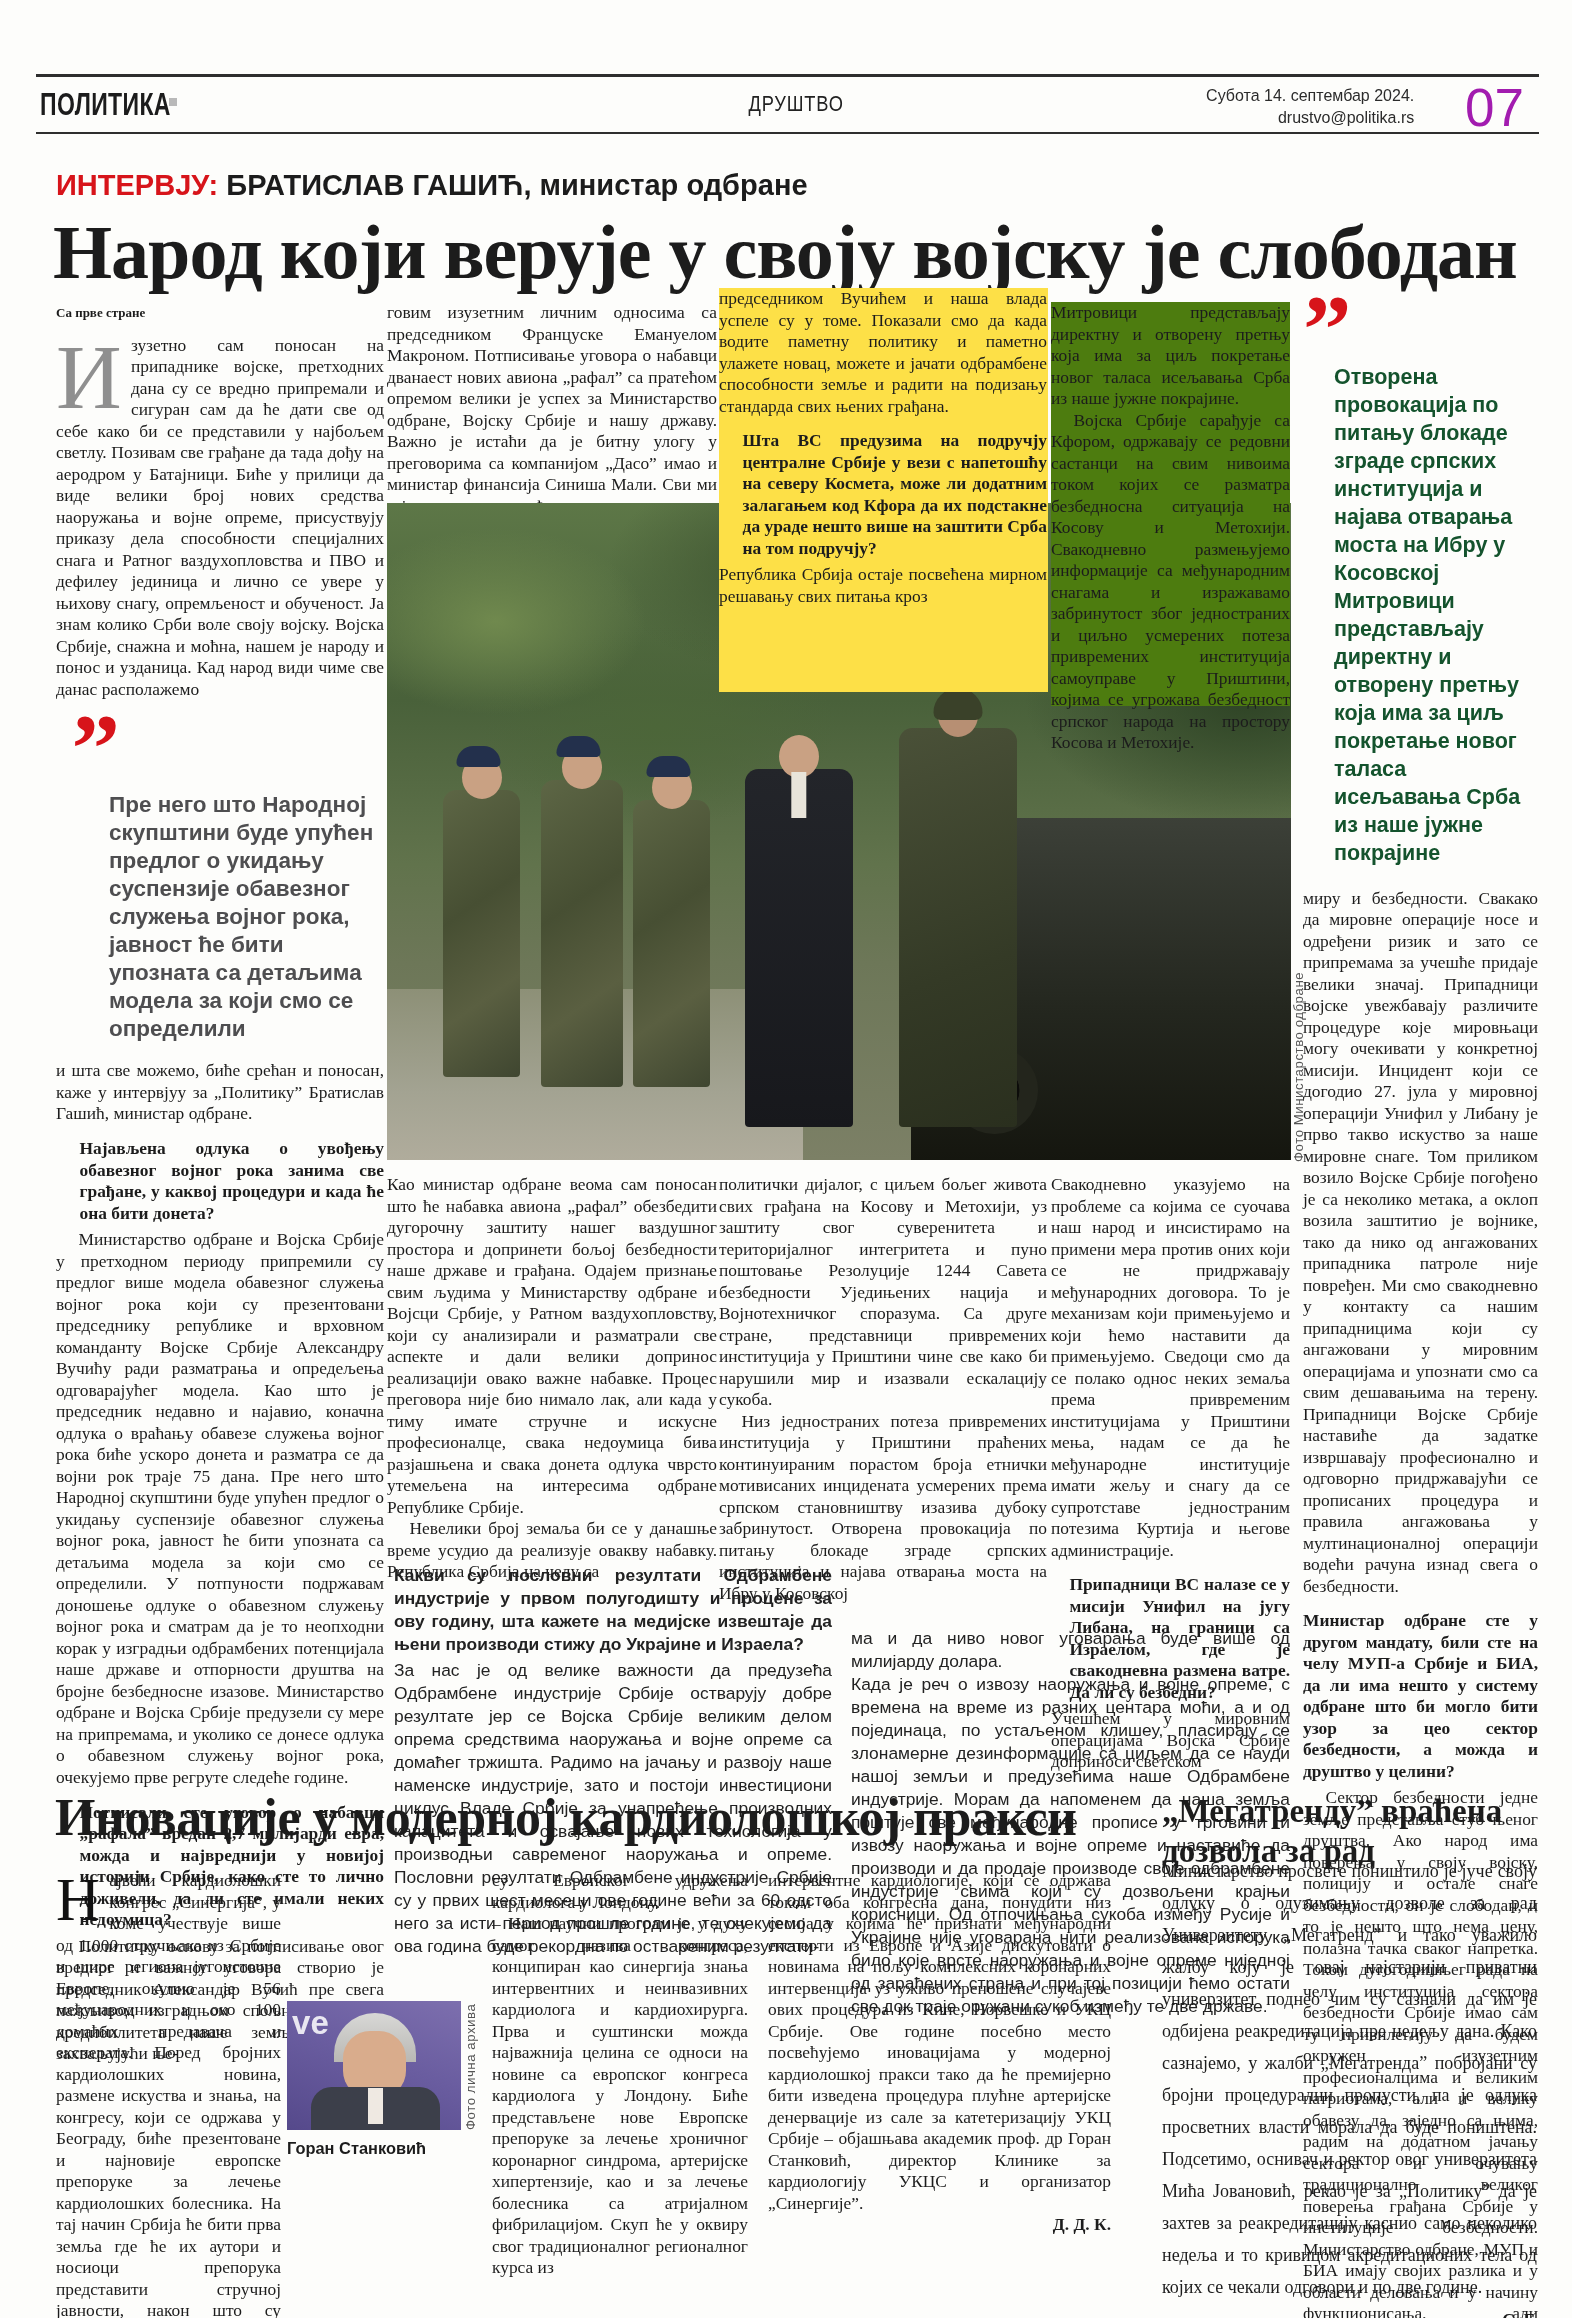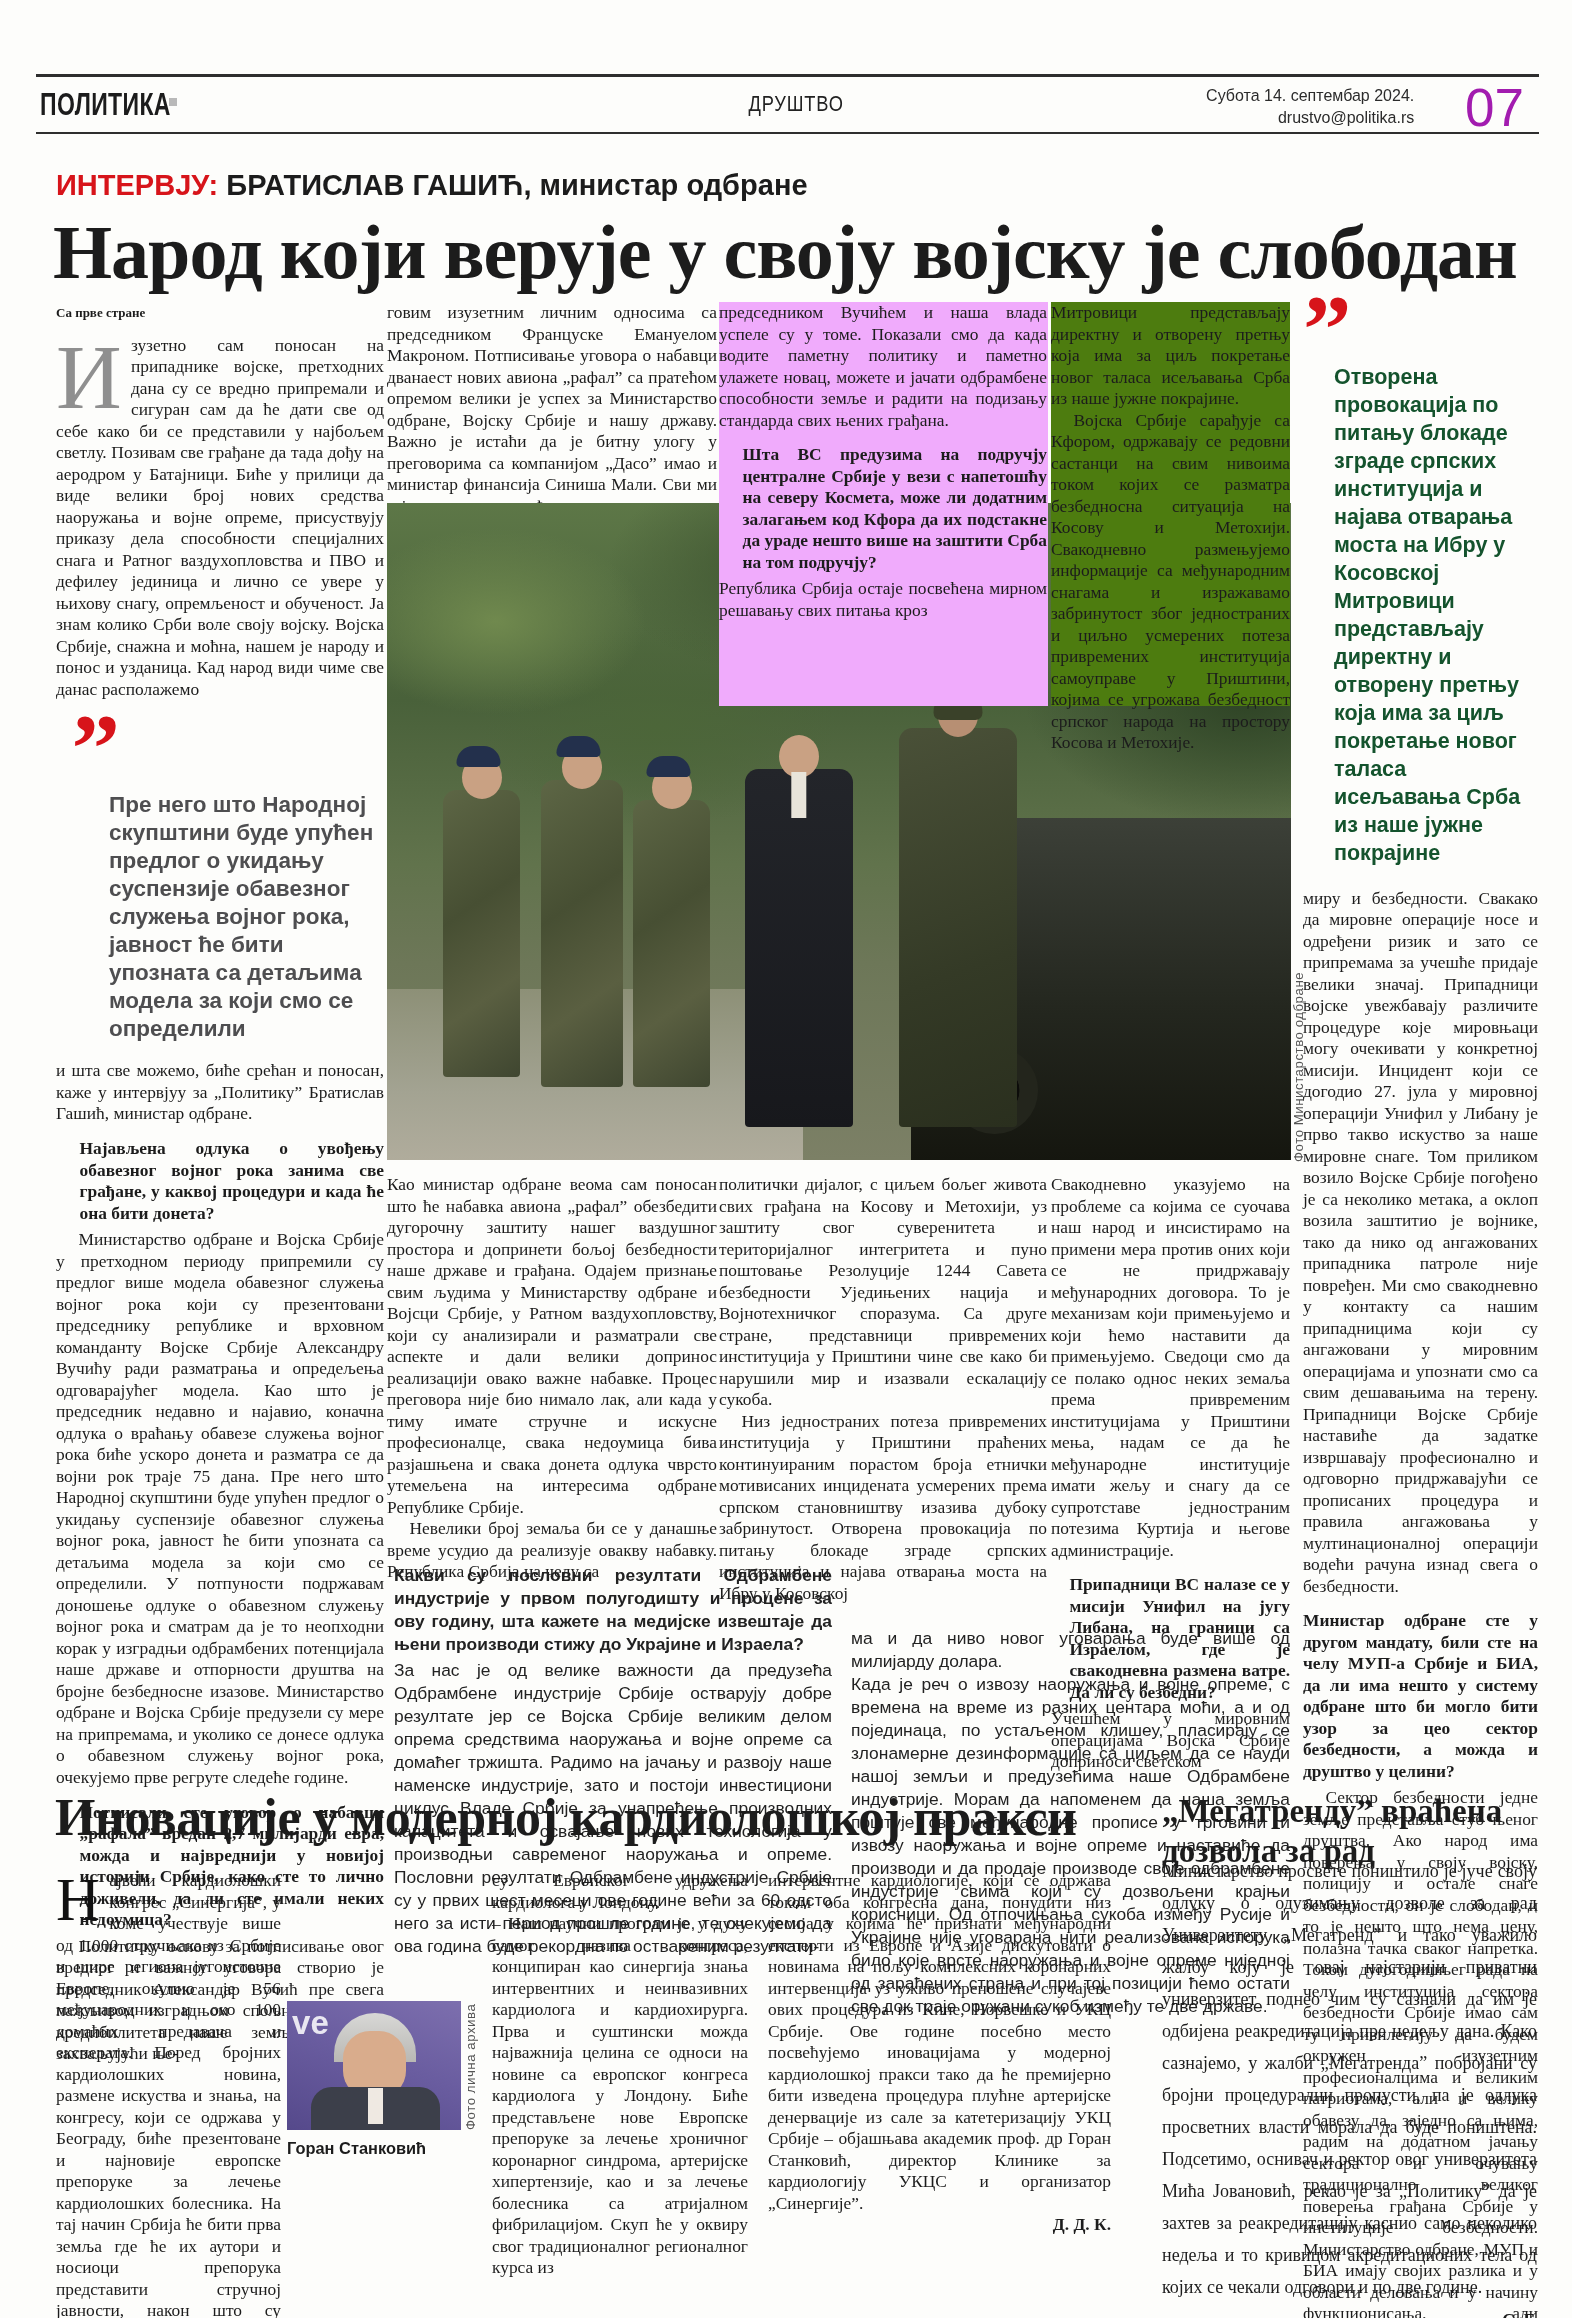--- a/index.html
+++ b/index.html
@@ -142,21 +142,21 @@
         <span class="head"></span>
         <span class="shirt"></span>
       </div>
     <div class="fig combat" style="left:512px;top:225px;width:118px;height:399px;">
         <span class="head" style="background:#b78f73;"></span>
         <span class="helmet"></span>
       </div>
   </div>
   <div class="abs vcredit" style="left:1291px;top:845px;height:317px;">Фото Министарство одбране</div>
 
-  <div class="col" style="left:719px;top:302px;width:328px;height:404px;background:#f0abfc;padding-right:1px;">
+  <div class="col" style="left:719px;top:288px;width:328px;height:404px;background:#fde047;padding-right:1px;">
     <p>председником Вучићем и наша влада успеле су у томе. Показали смо да када водите паметну политику и паметно улажете новац, можете и јачати одбрамбене способности земље и радити на подизању стандарда свих њених грађана.</p>
     <p class="qpara">Шта ВС предузима на подручју централне Србије у вези с напетошћу на северу Космета, може ли додатним залагањем код Кфора да их подстакне да ураде нешто више на заштити Срба на том подручју?</p>
     <p style="text-indent:0;">Република Србија остаје посвећена мирном решавању свих питања кроз</p>
   </div>
   <div class="col" style="left:1051px;top:302px;width:239px;height:404px;background:#4d7c0f;">
     <p>Митровици представљају директну и отворену претњу која има за циљ покретање новог таласа исељавања Срба из наше јужне покрајине.</p>
     <p>Војска Србије сарађује са Кфором, одржавају се редовни састанци на свим нивоима током којих се разматра безбедносна ситуација на Косову и Метохији. Свакодневно размењујемо информације са међународним снагама и изражавамо забринутост због једностраних и циљно усмерених потеза привремених институција самоуправе у Приштини, којима се угрожава безбедност српског народа на простору Косова и Метохије.</p>
   </div>
 
   <div class="col" style="left:387px;top:1174px;width:330px;">

